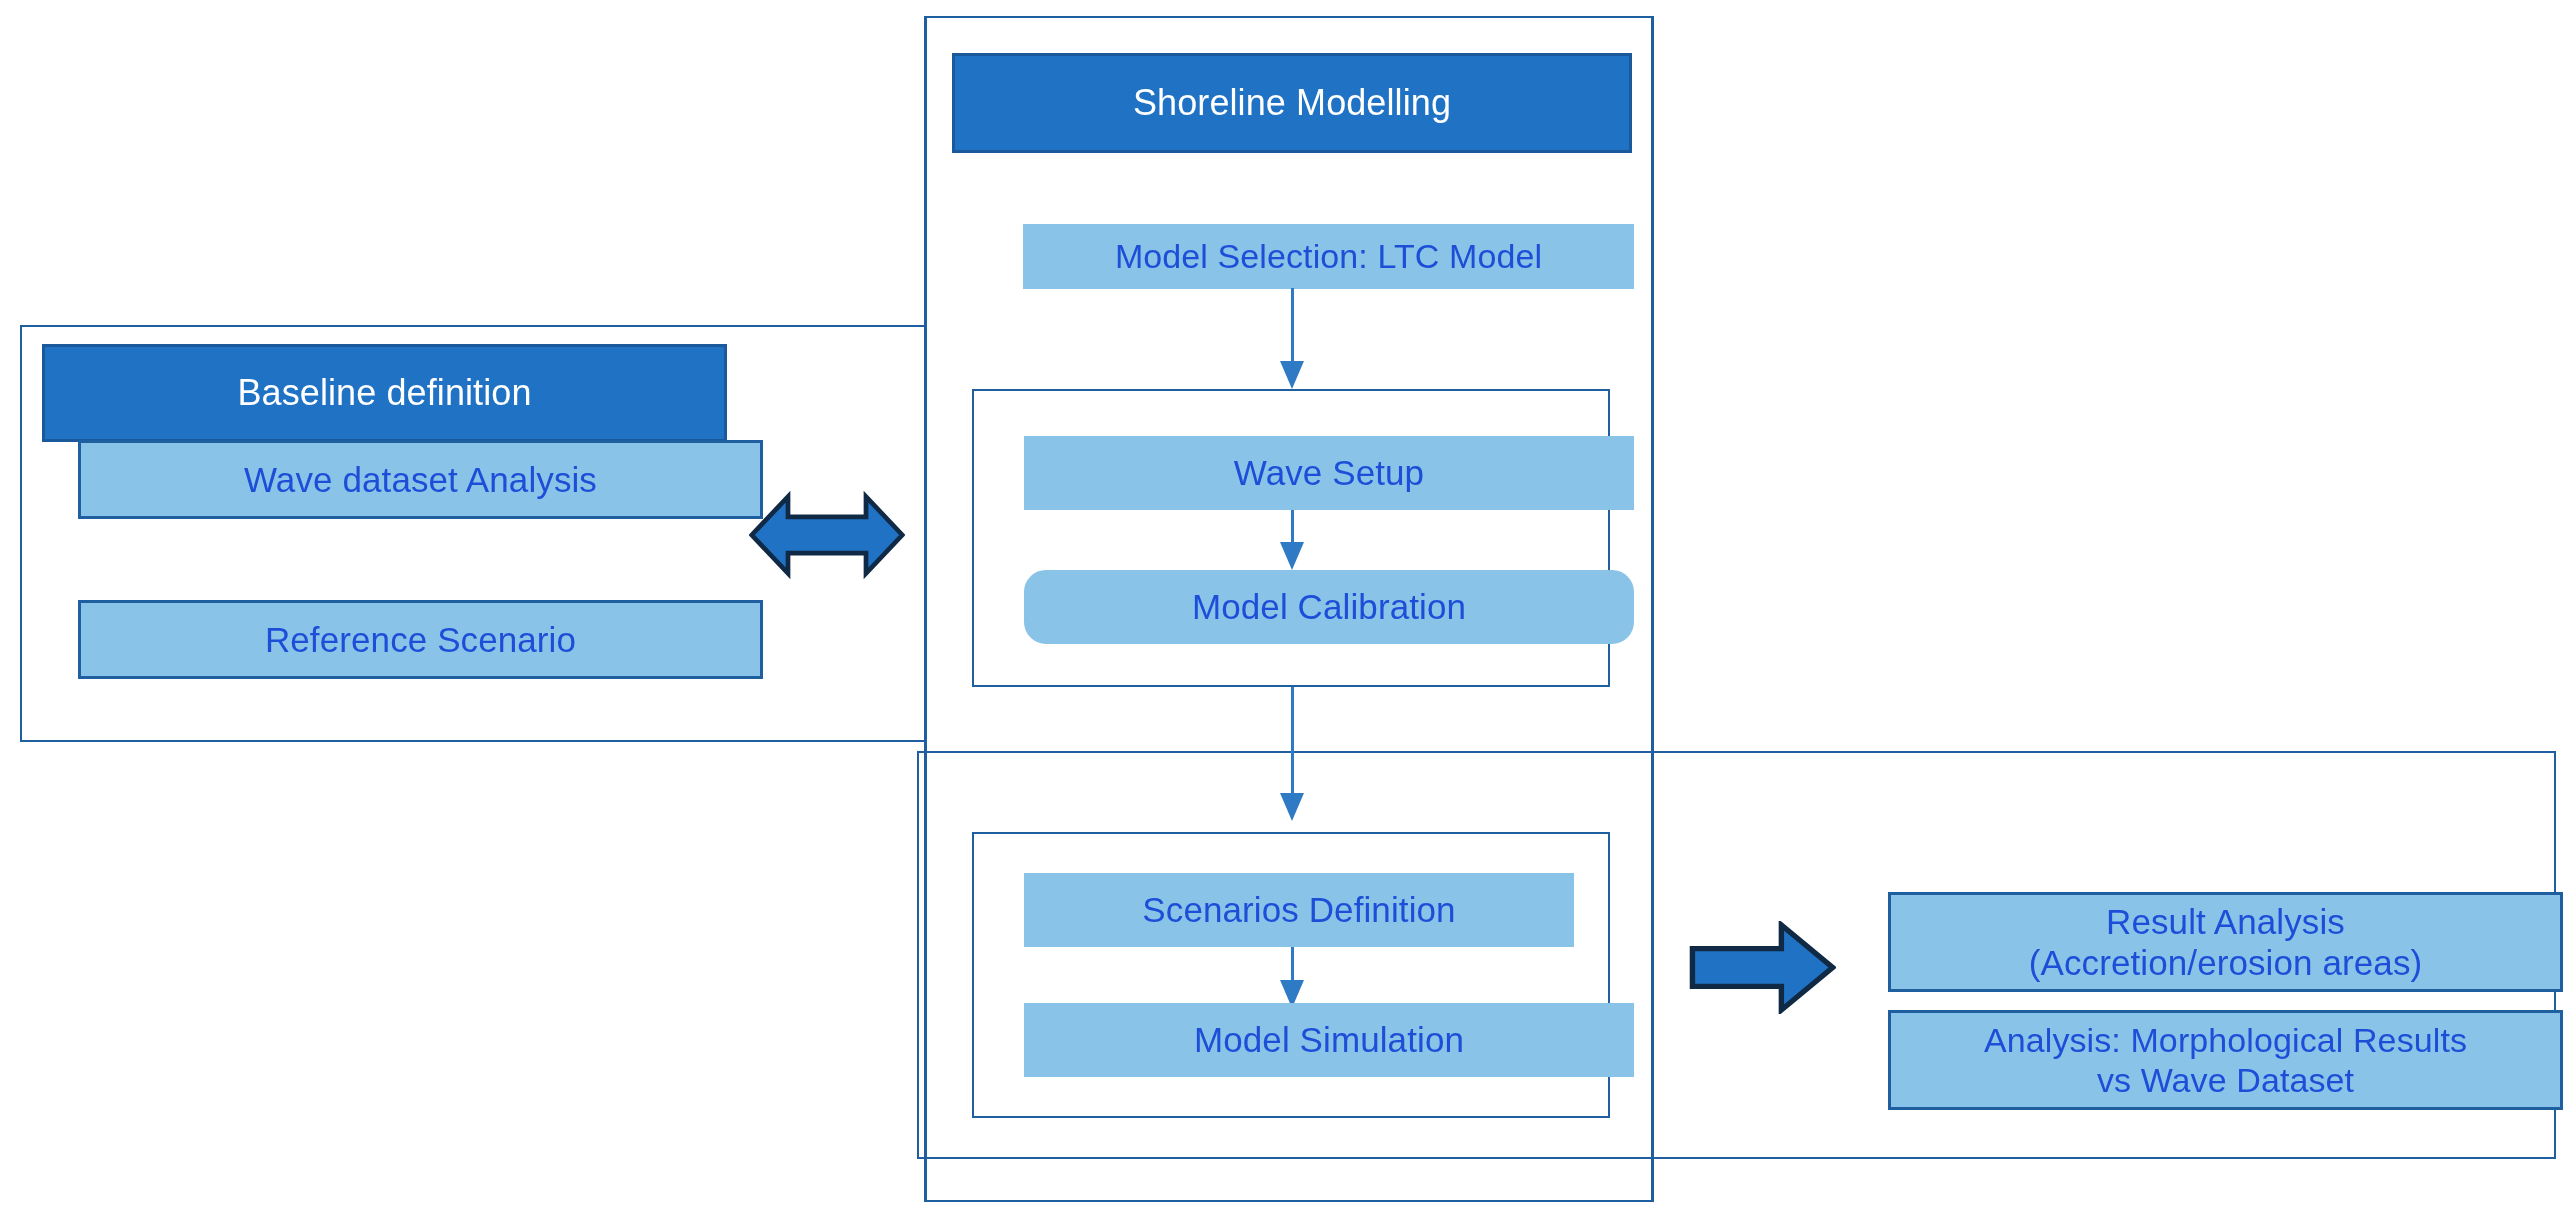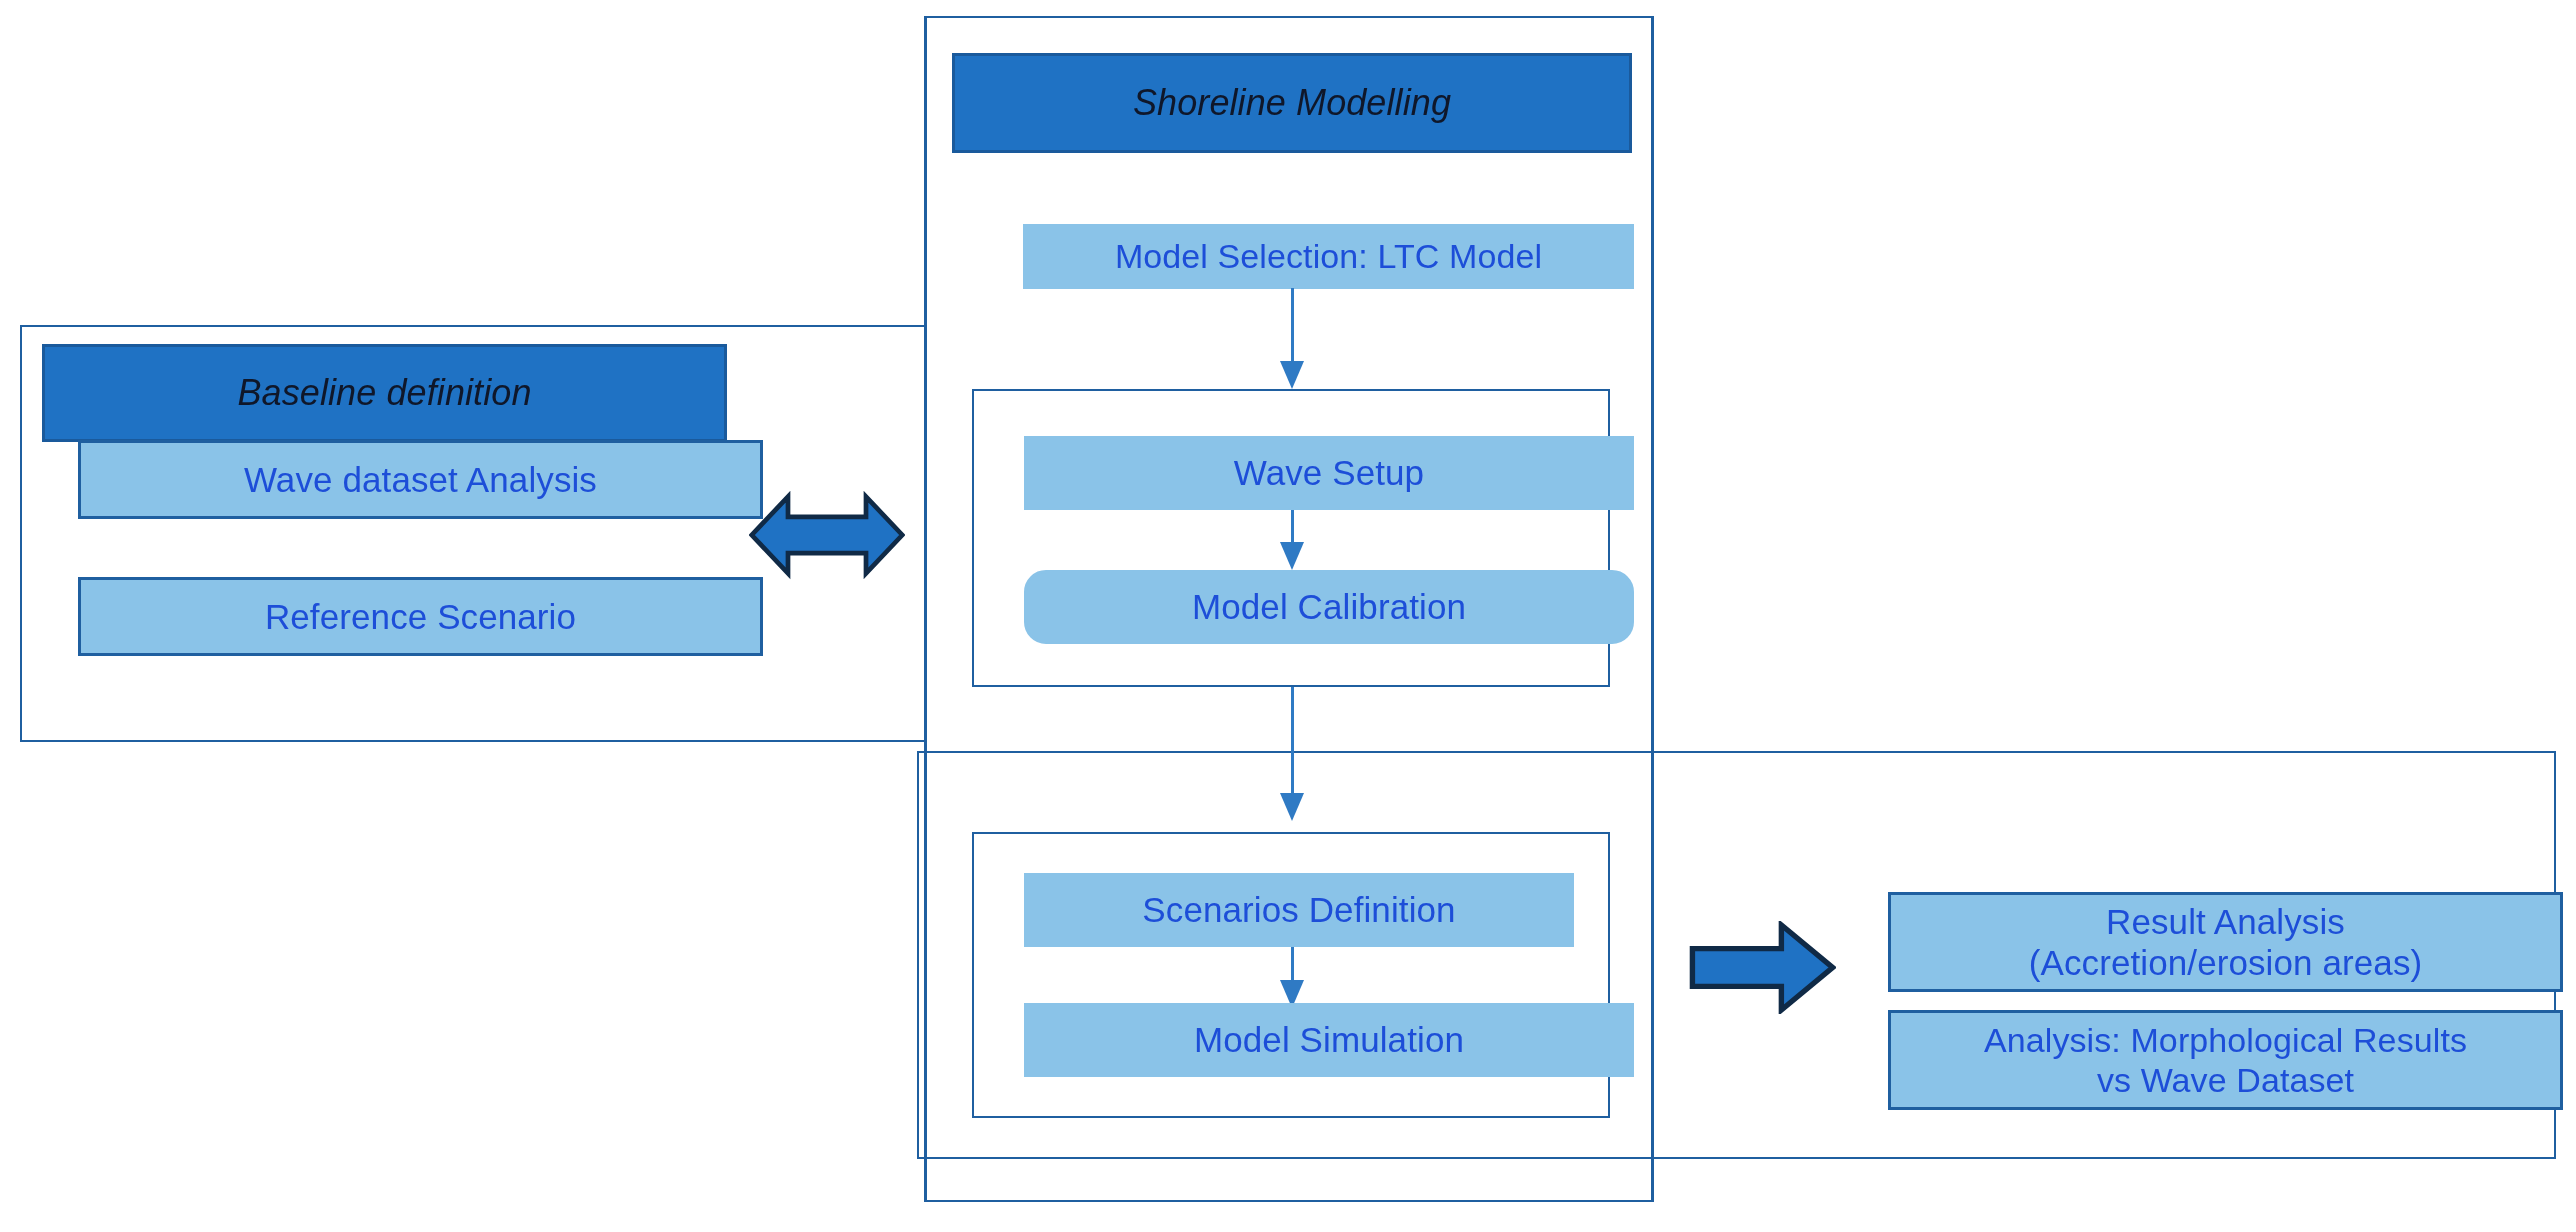--- a/index.html
+++ b/index.html
@@ -31,23 +31,22 @@
     align-items:center;
     justify-content:center;
     text-align:center;
     border:3.4px solid #1f5fa0;
     line-height:1.18;
     padding:2.7px 9.4px;
     letter-spacing:0.1px;
   }
   .box.header{
     background:#1f72c4;
-    color:#0f172a;
+    color:#ffffff;
     border-color:#1a5a9c;
-    font-style:italic;
   }
   .box.light{
     background:#8ac3e8;
     color:#1d4ed8;
     border-color:#1f5fa0;
     margin-left:36px;
   }
   .box.light.noborder{
     border-color:#8ac3e8;
   }
@@ -87,21 +86,21 @@
   <div style="position:absolute; left:1651px; top:16px; width:2.7px; height:1186px; background:#1f5fa0; z-index:5;"></div>
 
   <div class="box header t54" style="left:42px; top:344px; width:685px; height:98px; z-index:6;">
     <span>Baseline definition</span>
   </div>
 
   <div class="box light t52" style="left:42px; top:440px; width:685px; height:79px; z-index:6;">
     <span>Wave dataset Analysis</span>
   </div>
 
-  <div class="box light t52" style="left:42px; top:577px; width:685px; height:79px; z-index:6;">
+  <div class="box light t52" style="left:42px; top:600px; width:685px; height:79px; z-index:6;">
     <span>Reference Scenario</span>
   </div>
 
   <svg class="blockarrow" viewBox="0 0 232 142" style="left:749px; top:487px; width:156px; height:96px; z-index:7;">
     <polygon points="4,71 58,14 58,44 174,44 174,14 228,71 174,128 174,98 58,98 58,128" fill="#1f72c4" stroke="#102a46" stroke-width="7" stroke-linejoin="miter"></polygon>
   </svg>
 
   <div class="box header t54" style="left:952px; top:53px; width:680px; height:100px; z-index:6;">
     <span>Shoreline Modelling</span>
   </div>

